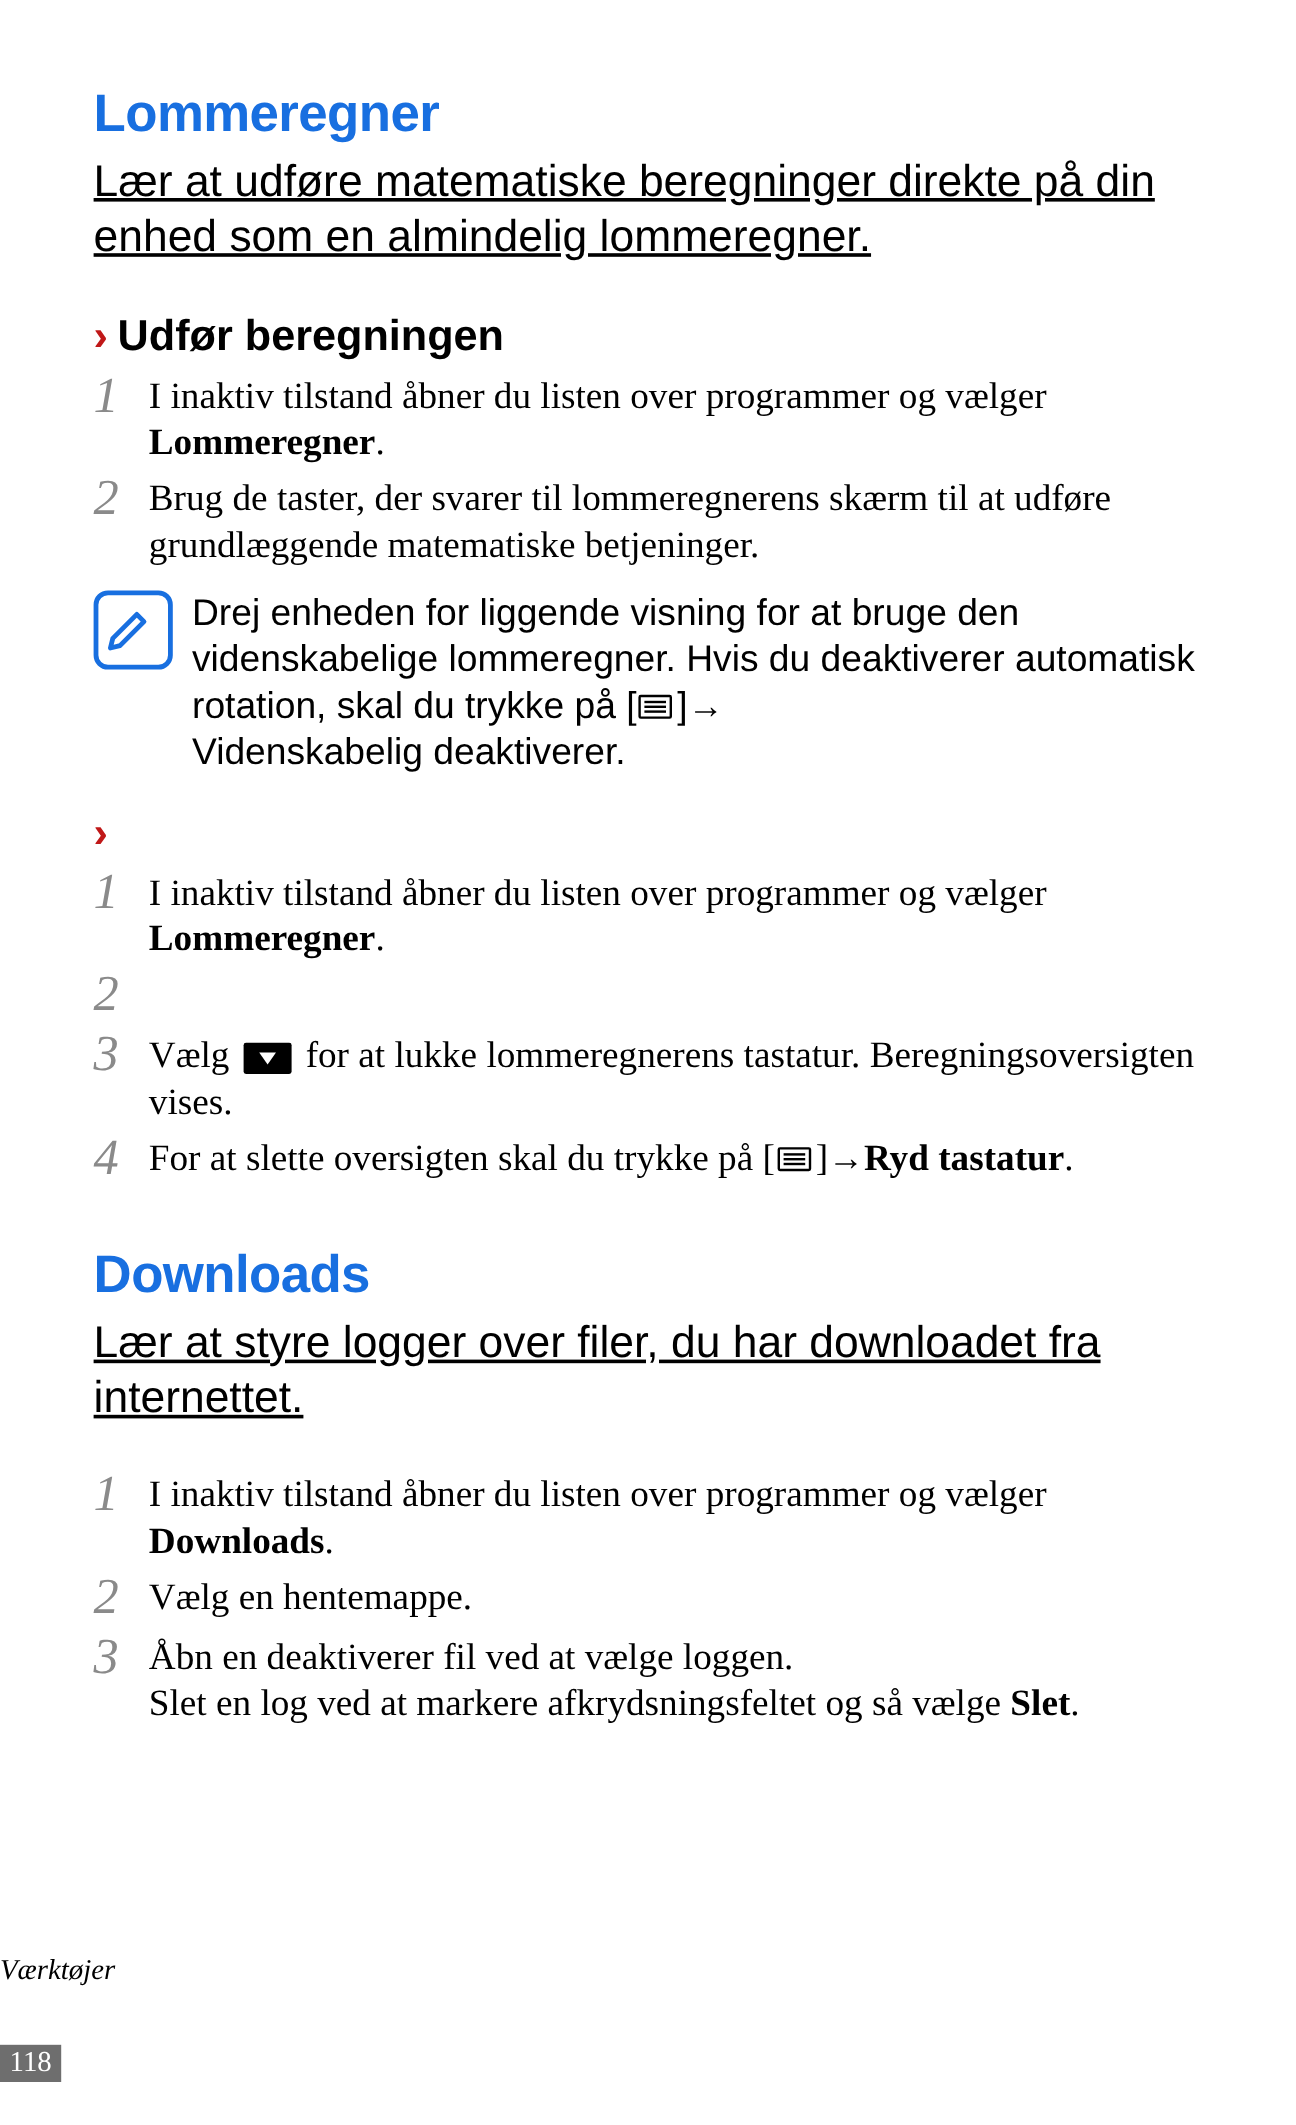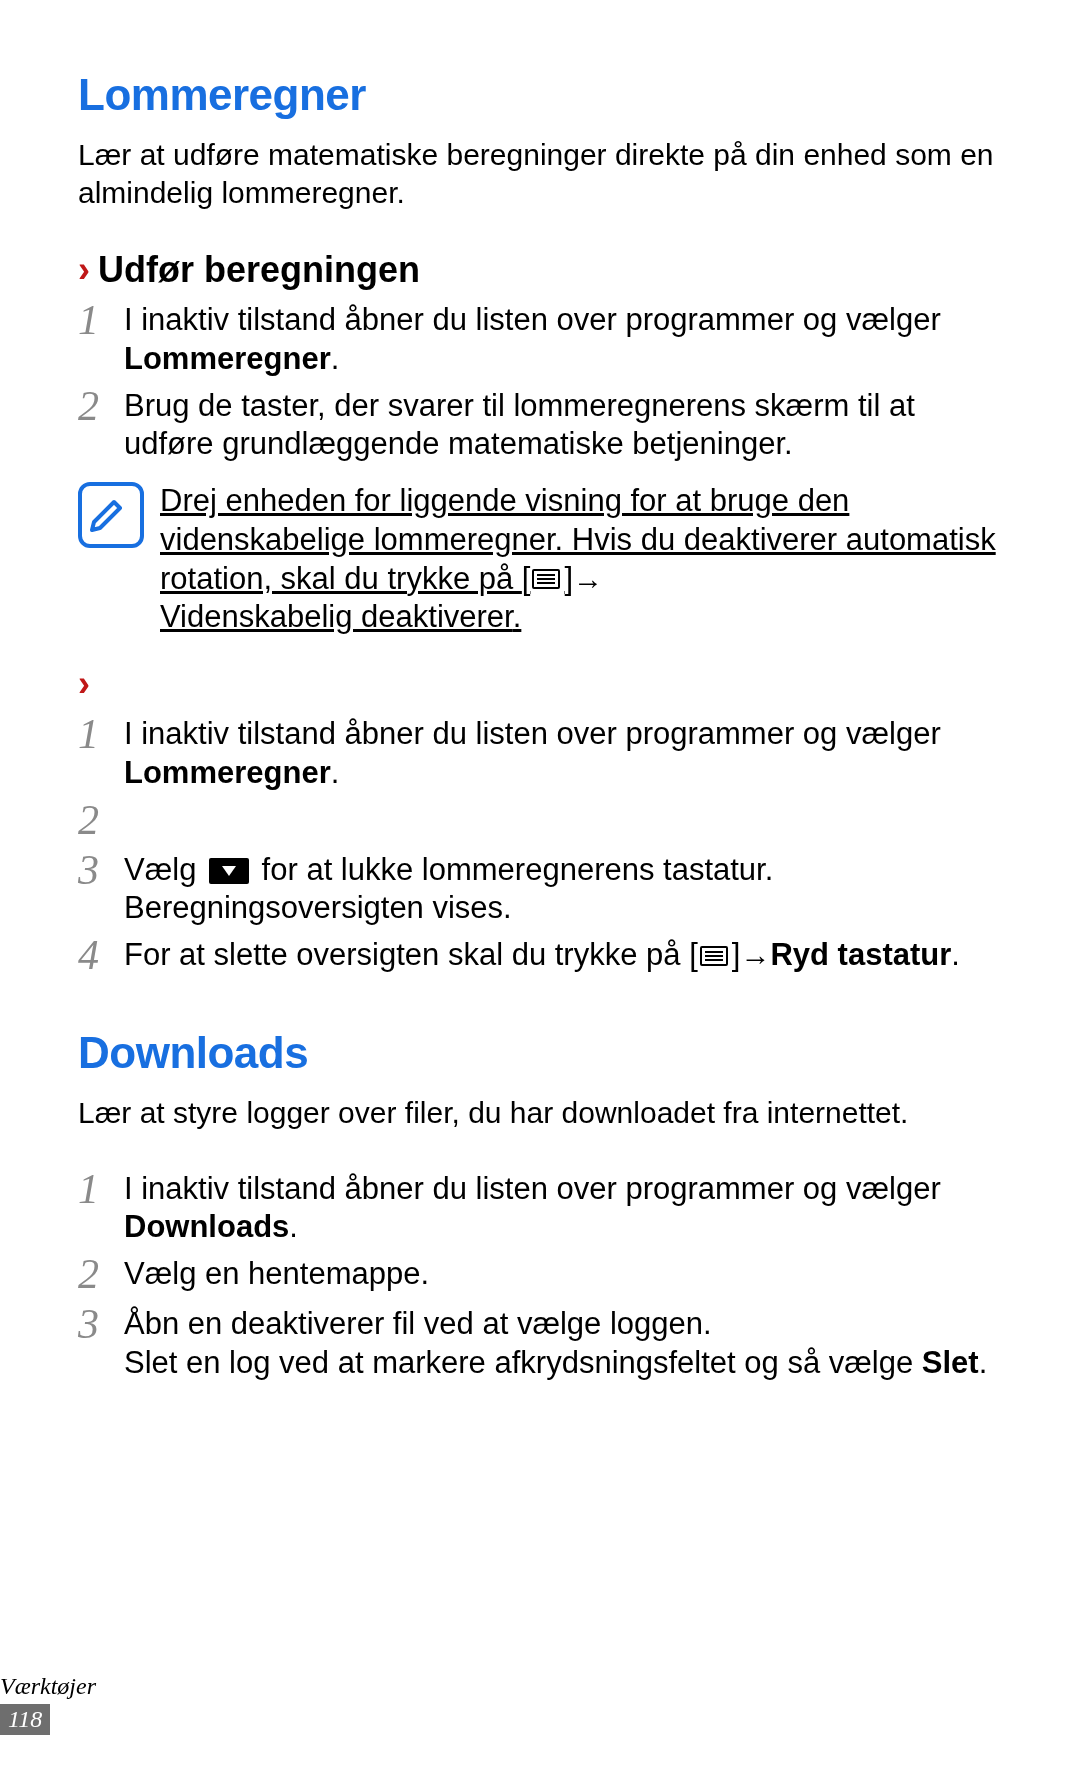--- a/index.html
+++ b/index.html
@@ -17,23 +17,24 @@
     position: relative;
   }
   h1.section-title {
     color: #186fe0;
     font-size: 44px;
     font-weight: 700;
     margin: 0 0 8px 0;
     letter-spacing: -0.5px;
   }
   p.intro {
-    font-size: 30px;
+    font-size: 37px;
     line-height: 1.25;
-    margin: 16px 0 38px 0;
+    margin: 0 0 38px 0;
+    text-decoration: underline;
   }
   h2.sub-heading {
     font-size: 36px;
     font-weight: 700;
     margin: 0 0 10px 0;
     display: flex;
     align-items: baseline;
     gap: 8px;
   }
   .red-chevron {
@@ -56,20 +57,21 @@
     line-height: 1;
     min-width: 30px;
     text-align: left;
     position: relative;
     top: -2px;
   }
   .step-text {
     font-size: 31px;
     line-height: 1.25;
     flex: 1;
+    font-family: Liberation Serif, serif;
   }
   .step-text .strong {
     font-weight: 700;
   }
   .note-box {
     display: flex;
     align-items: flex-start;
     gap: 16px;
     margin: 18px 0 26px 0;
   }
@@ -85,21 +87,20 @@
     position: absolute;
     top: 6px;
     left: 6px;
     width: 42px;
     height: 42px;
   }
   .note-text {
     font-size: 31px;
     line-height: 1.25;
     flex: 1;
-    text-decoration: underline;
   }
   .menu-icon {
     display: inline-block;
     vertical-align: middle;
     width: 30px;
     height: 22px;
     position: relative;
     margin: 0 2px;
   }
   .menu-icon::before {
@@ -165,25 +166,25 @@
     font-style: italic;
     font-size: 24px;
     color: #000;
     font-family: Georgia, "Times New Roman", serif;
     margin-bottom: 4px;
   }
   .footer-page {
     display: inline-block;
     background: #6e6e6e;
     color: #fff;
-    font-style: italic;
     font-family: Georgia, "Times New Roman", serif;
     font-size: 24px;
     padding: 0 8px;
     line-height: 1.3;
+    margin-top: 44px;
   }
 </style>
 </head>
 <body>
 
 <div class="page">
 
   <h1 class="section-title">Lommeregner</h1>
   <p class="intro">Lær at udføre matematiske beregninger direkte på din enhed som en almindelig lommeregner.</p>
 

